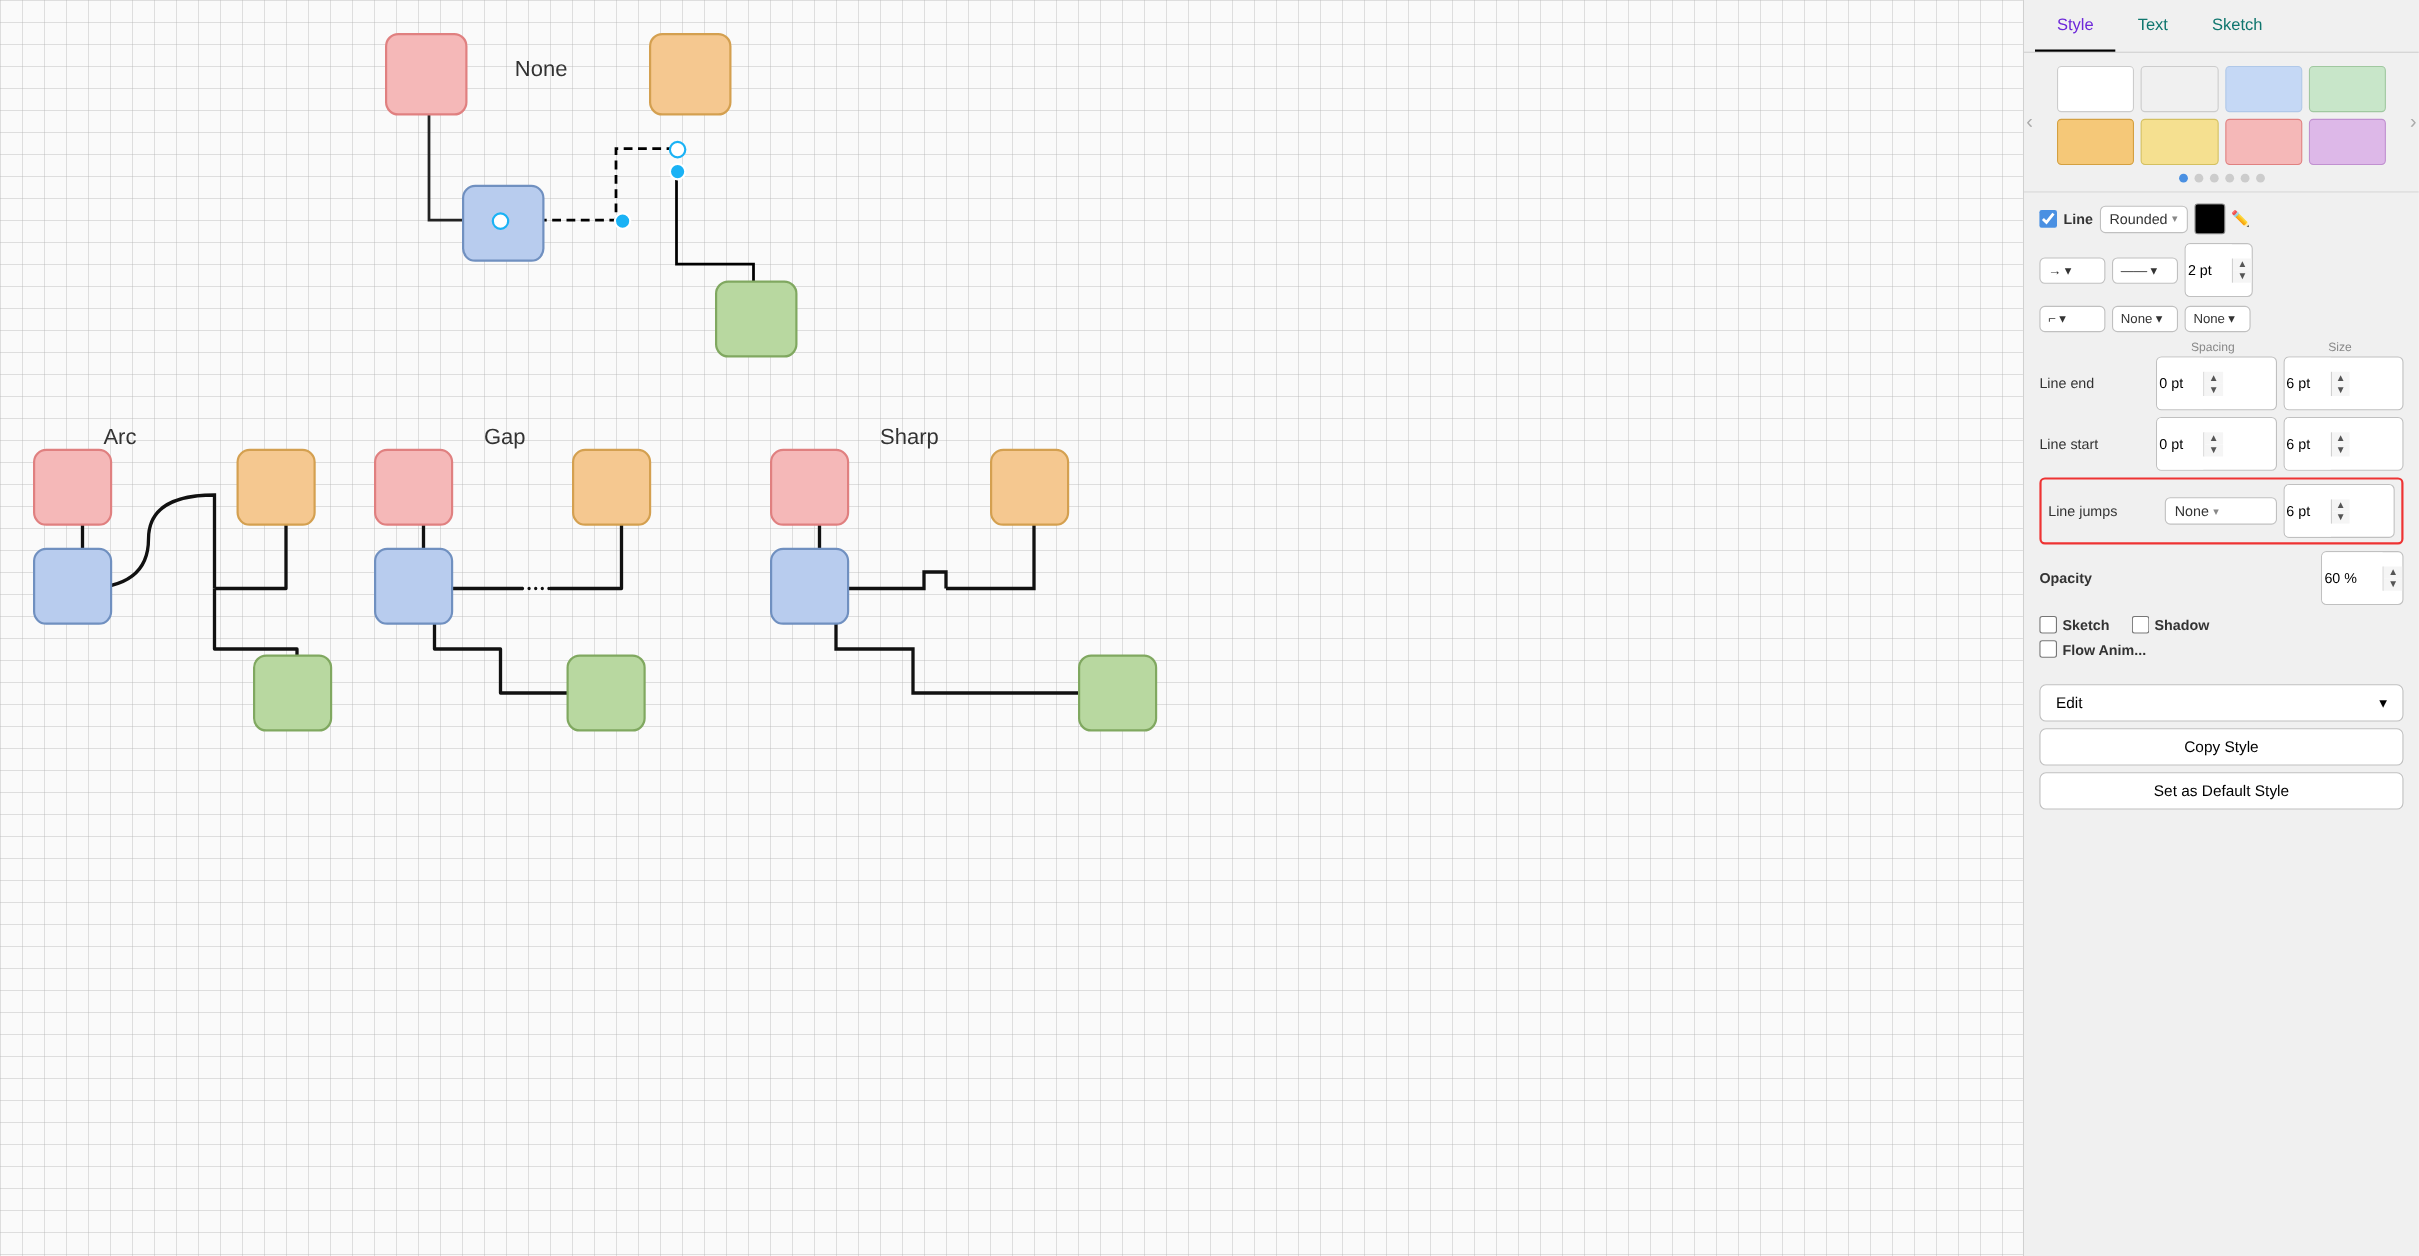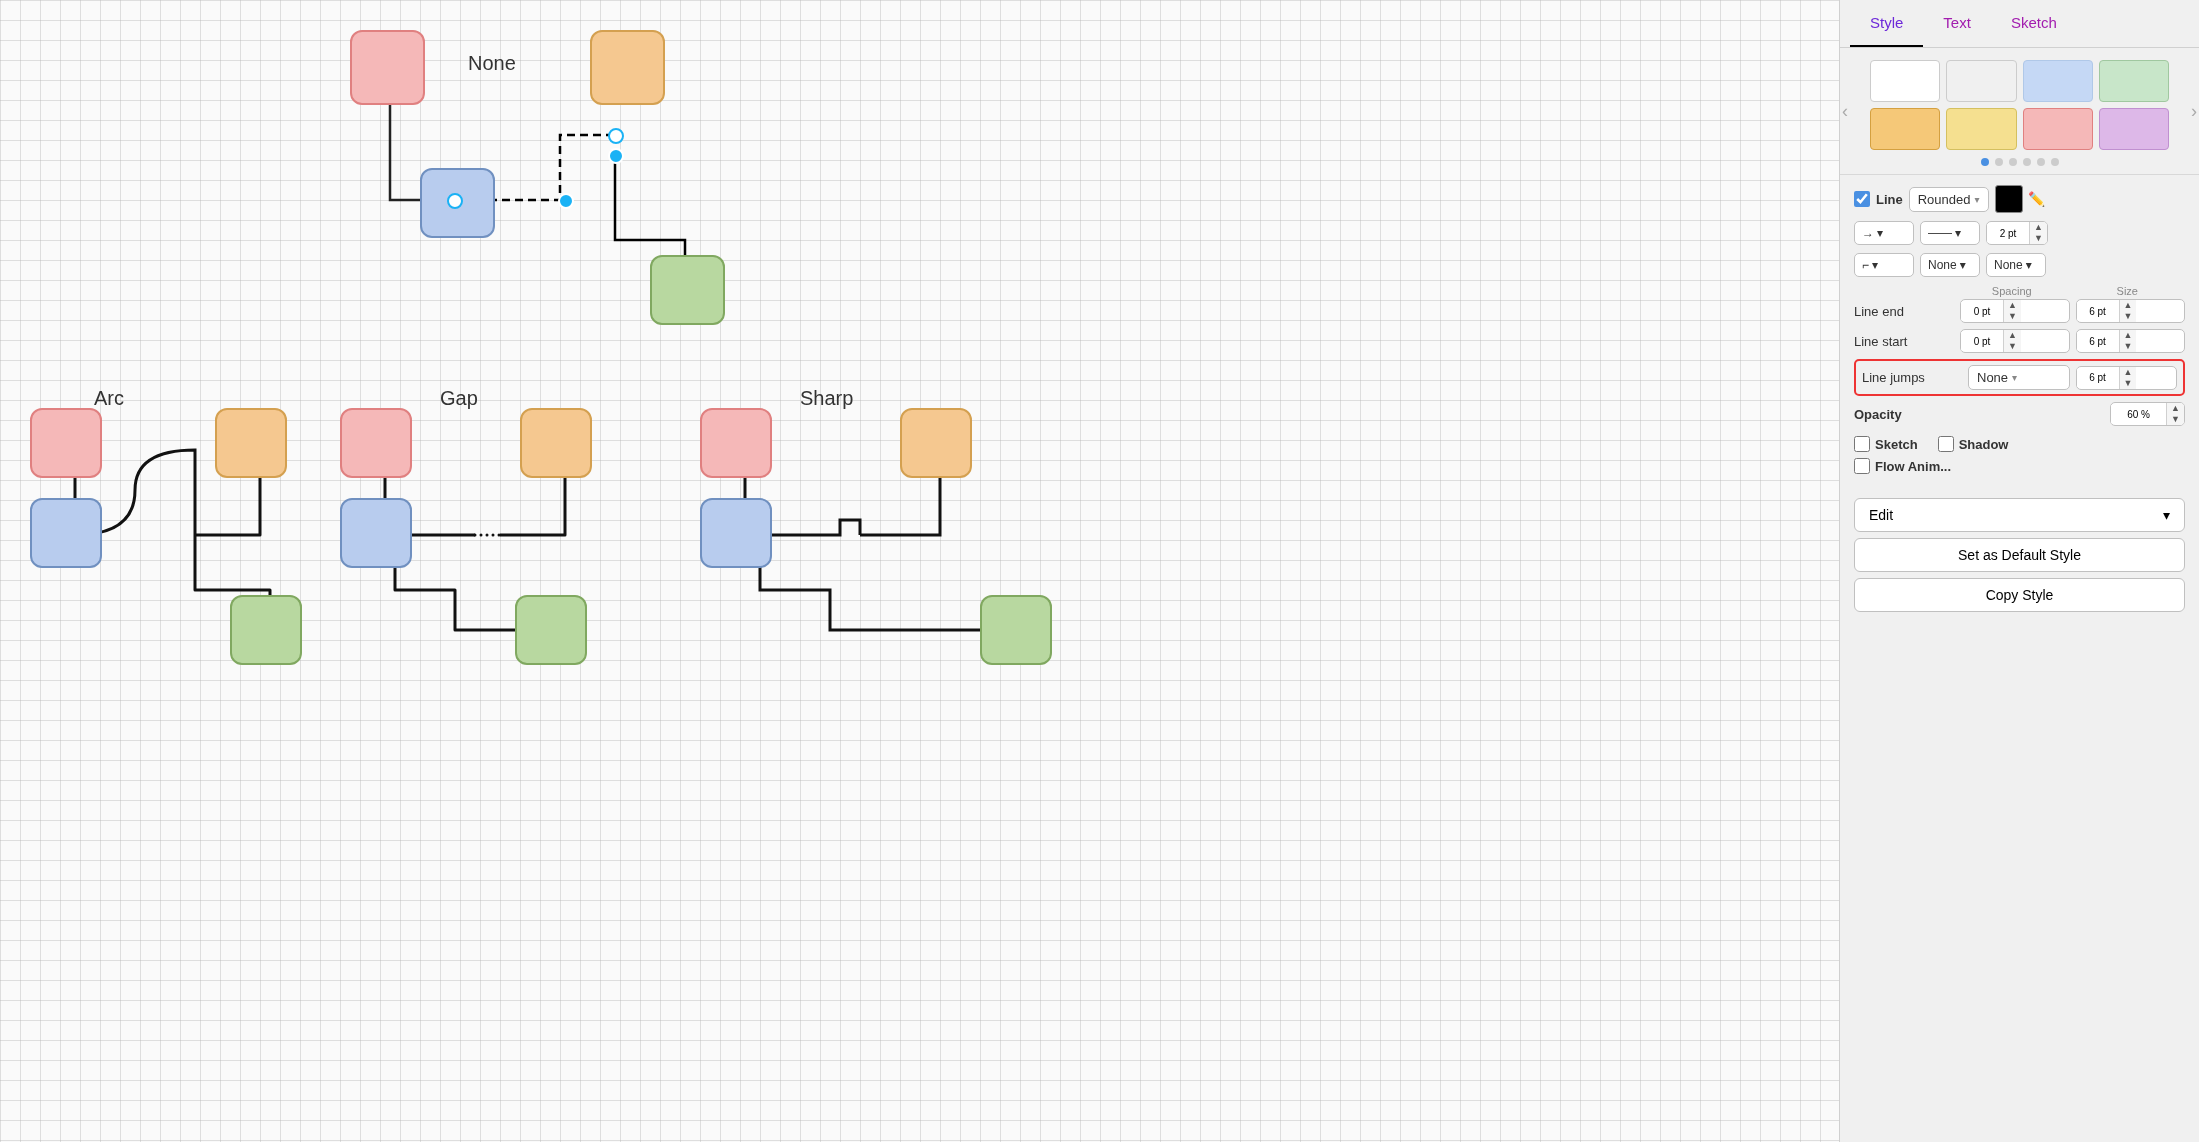--- a/index.html
+++ b/index.html
@@ -31,21 +31,21 @@
     .panel-tabs {
       display: flex;
       border-bottom: 1px solid #d0d0d0;
       background: #f0f0f0;
       padding: 0 10px;
     }
     .panel-tab {
       padding: 14px 20px;
       font-size: 15px;
       font-weight: 500;
-      color: #a21caf;
+      color: #0f766e;
       cursor: pointer;
       border-bottom: 2px solid transparent;
     }
     .panel-tab.active {
       color: #6d28d9;
       border-bottom: 2px solid #000;
     }
 
     
     .swatch-section {
@@ -175,23 +175,23 @@
       align-items: center;
       background: white;
       border: 1px solid #c0c0c0;
       border-radius: 5px;
       overflow: hidden;
     }
     .pt-input input {
       border: none;
       outline: none;
       width: 42px;
-      text-align: center;
-      font-size: 10px;
-      padding: 4px 2px;
+      text-align: left;
+      font-size: 13px;
+      padding: 16px 2px;
     }
     .pt-input .spinners {
       display: flex;
       flex-direction: column;
       border-left: 1px solid #d0d0d0;
     }
     .pt-input .spinners button {
       border: none;
       background: #f5f5f5;
       font-size: 9px;
@@ -535,16 +535,16 @@
         <span class="label bold">Flow Anim...</span>
       </div>
     </div>
   </div>
 
   <div class="bottom-btns">
     <button class="btn-edit">
       <span>Edit</span>
       <span>▾</span>
     </button>
+    <button class="btn-full">Copy Style</button>
     <button class="btn-full">Set as Default Style</button>
-    <button class="btn-full">Copy Style</button>
   </div>
 </div>
 
 </body></html>

